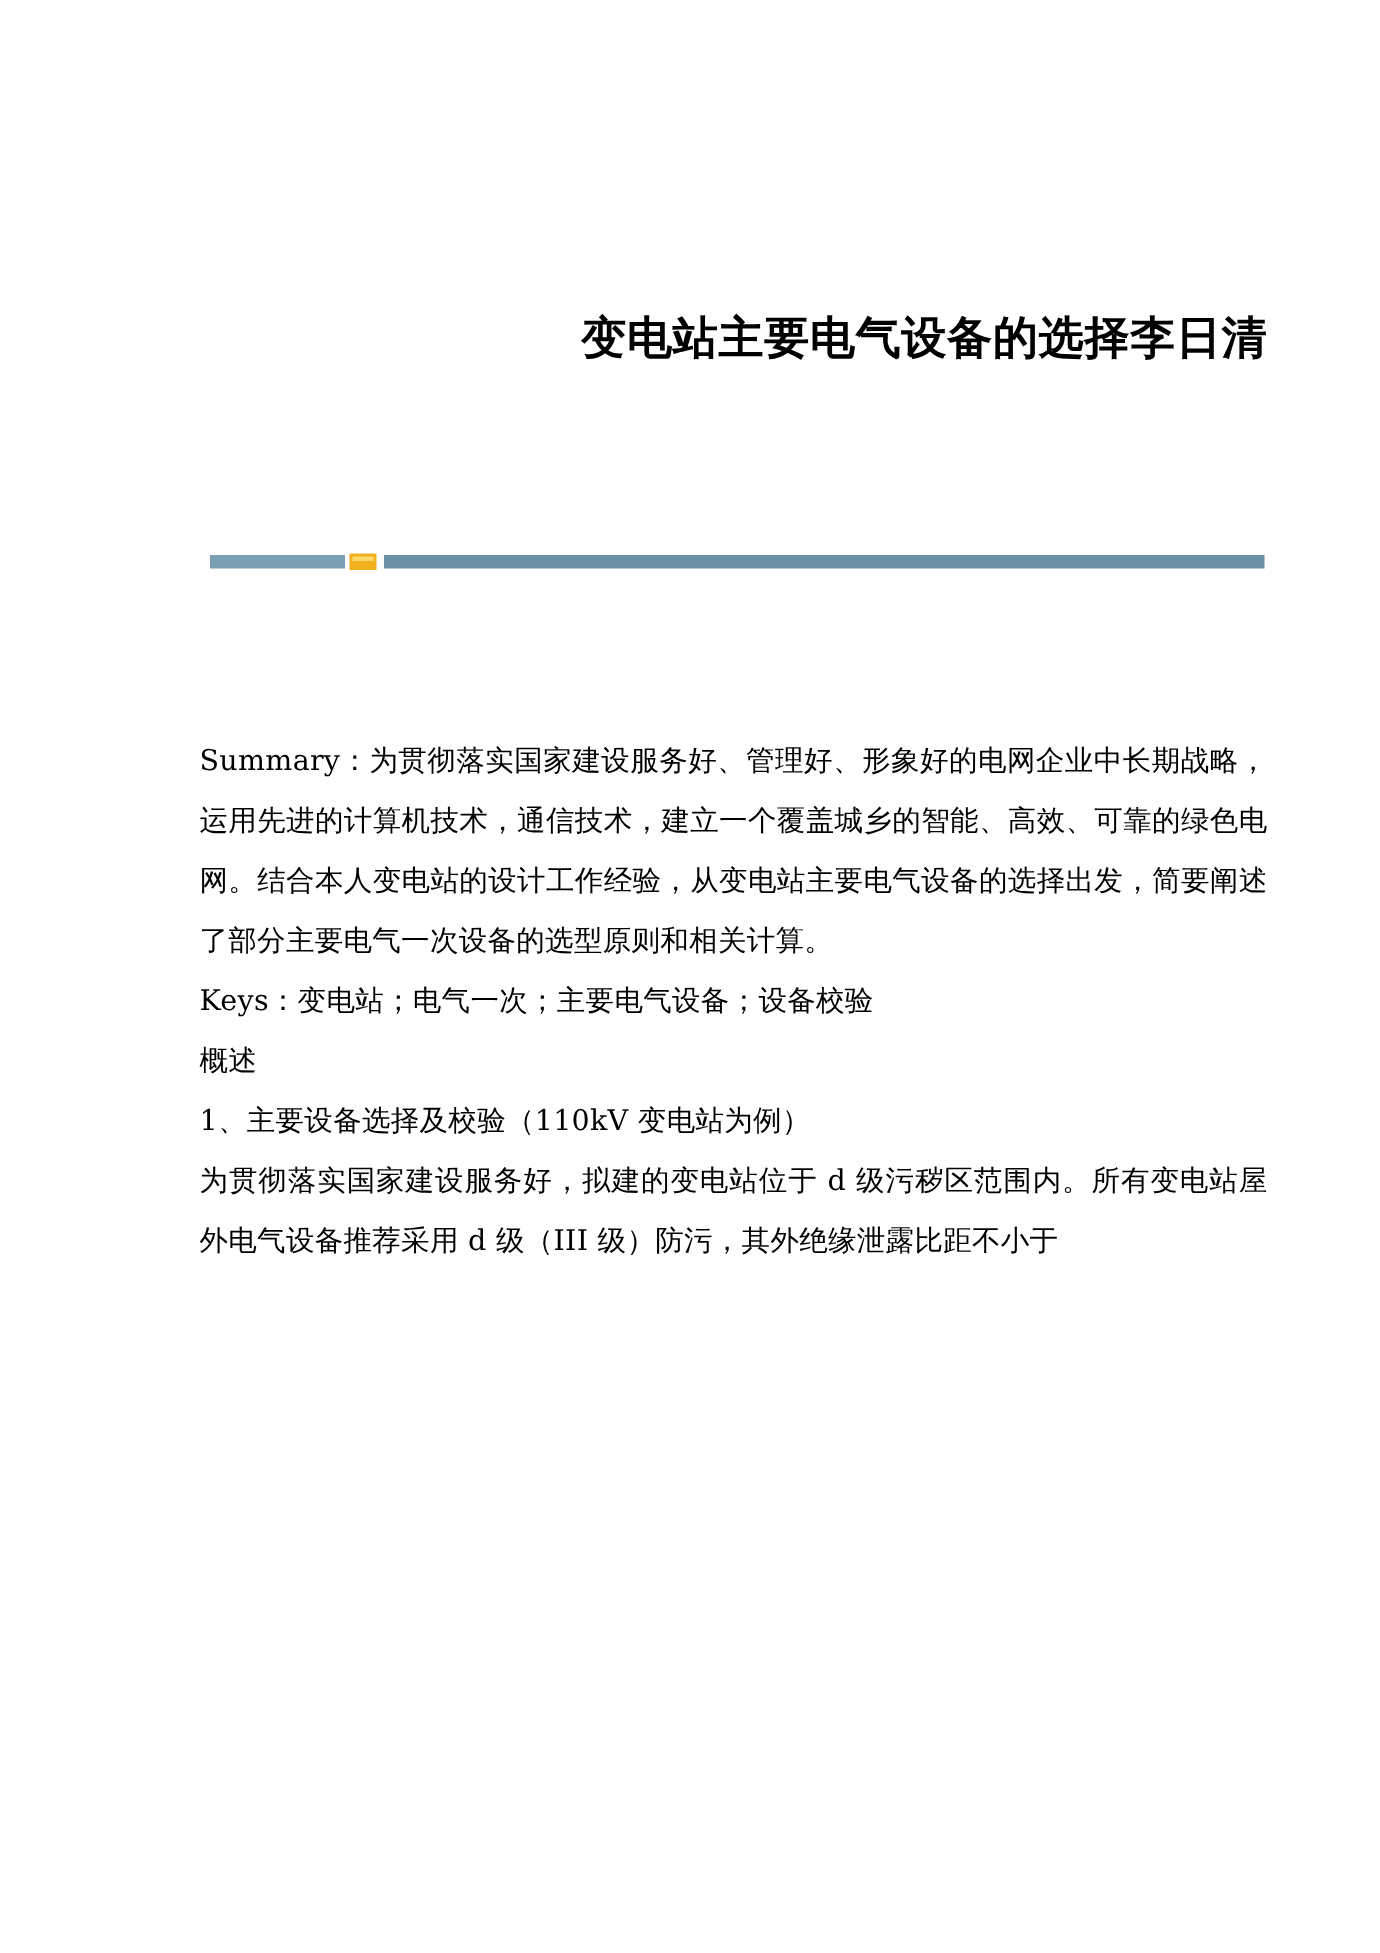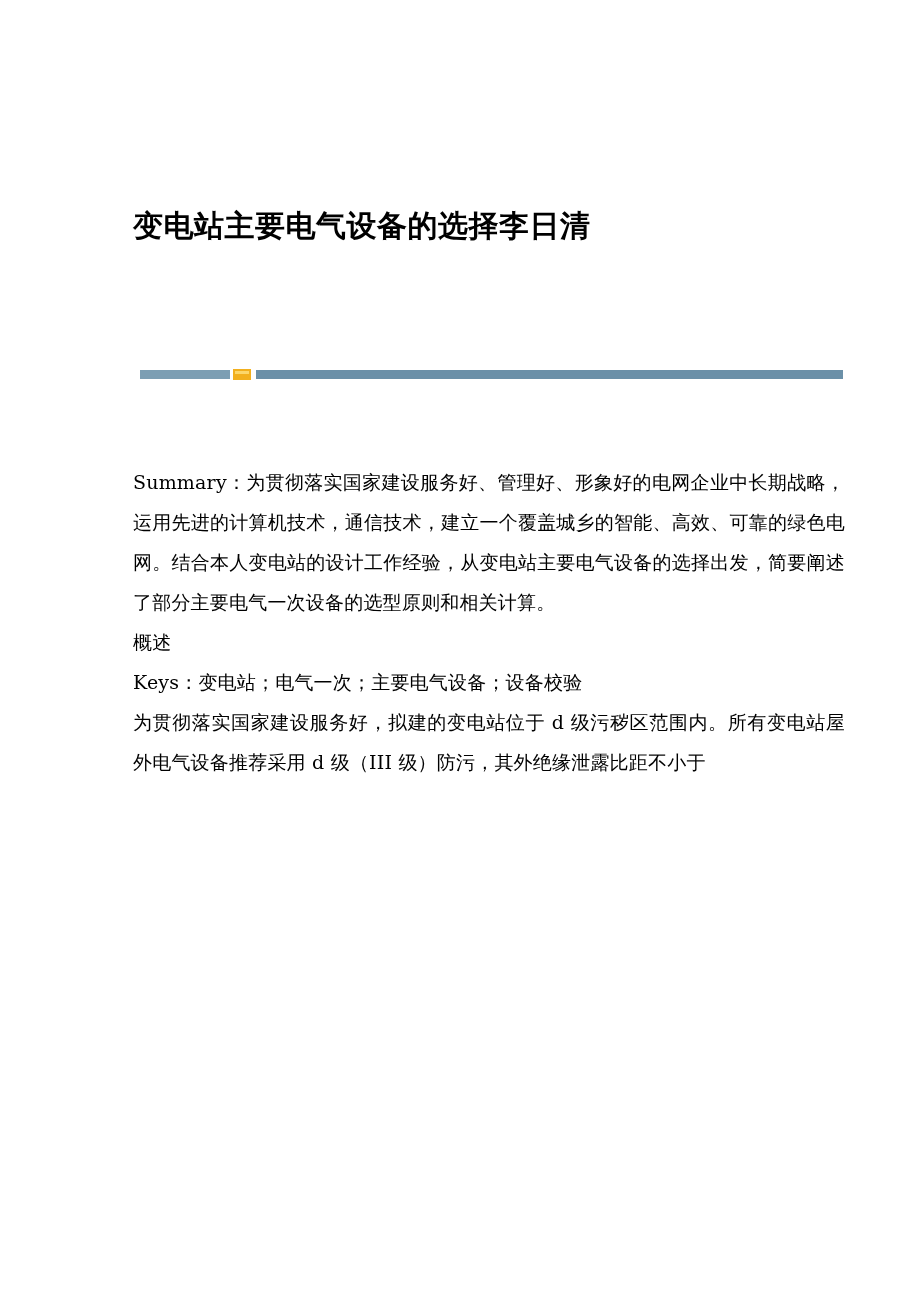--- a/index.html
+++ b/index.html
@@ -29,21 +29,21 @@
     width: 712px;
   }
 
   
   .doc-title {
     margin: 0;
     padding-top: 207px;
     font-size: 30px;
     font-weight: bold;
     line-height: 1.25;
-    text-align: left;
+    text-align: right;
     letter-spacing: 0.5px;
     font-family: "DejaVu Serif", "Liberation Serif", serif;
   }
 
   
   .divider {
     position: absolute;
     left: 140px;
     top: 369px;
     width: 703px;
@@ -83,21 +83,21 @@
     top: 2px;
     right: 2px;
     height: 3px;
     background: #fcd76a;
   }
 
   
   .body-block {
     position: absolute;
     left: 133px;
-    top: 462px;
+    top: 487px;
     width: 712px;
   }
 
   p.para {
     margin: 0 0 0 0;
     font-size: 19px;
     line-height: 40px;
     text-align: justify;
     text-justify: inter-ideograph;
     letter-spacing: 0.2px;
@@ -117,18 +117,19 @@
   </div>
 
   <div class="divider">
     <div class="bar-left"></div>
     <div class="gem"></div>
     <div class="bar-right"></div>
   </div>
 
   <div class="body-block">
     <p class="para">Summary：为贯彻落实国家建设服务好、管理好、形象好的电网企业中长期战略，运用先进的计算机技术，通信技术，建立一个覆盖城乡的智能、高效、可靠的绿色电网。结合本人变电站的设计工作经验，从变电站主要电气设备的选择出发，简要阐述了部分主要电气一次设备的选型原则和相关计算。</p>
+    <p class="para">Keys：变电站；电气一次；主要电气设备；设备校验</p>
     <p class="para">概述</p>
-    <p class="para">Keys：变电站；电气一次；主要电气设备；设备校验</p>
+    <p class="para">1、主要设备选择及校验（110kV 变电站为例）</p>
     <p class="para">为贯彻落实国家建设服务好，拟建的变电站位于 d 级污秽区范围内。所有变电站屋外电气设备推荐采用 d 级（III 级）防污，其外绝缘泄露比距不小于</p>
   </div>
 
 </div>
 
 </body></html>

